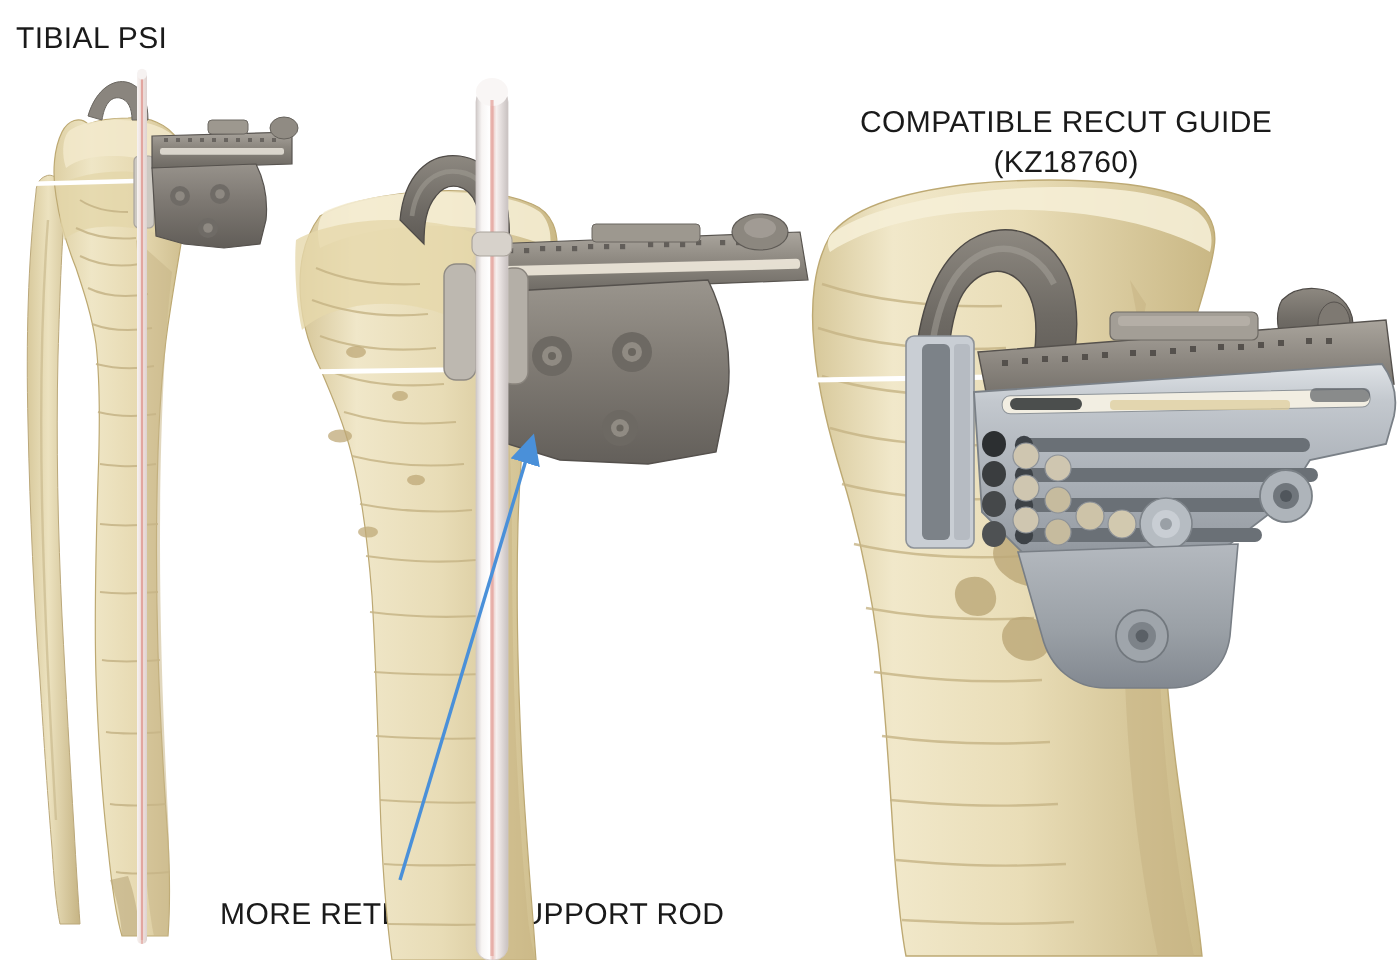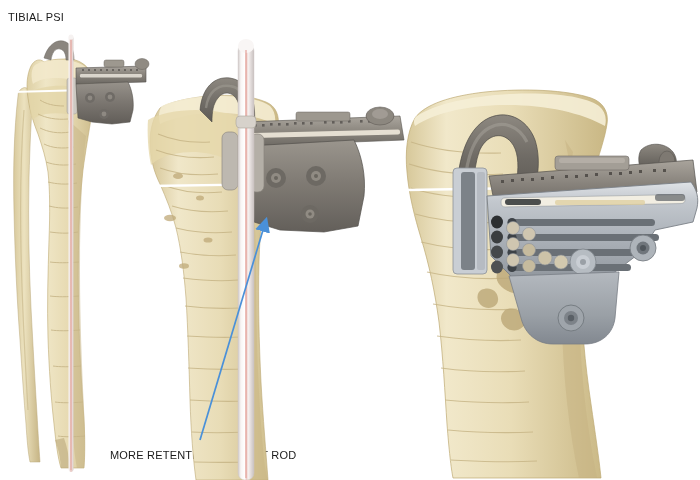--- a/index.html
+++ b/index.html
@@ -15,21 +15,21 @@
     background: #ffffff;
     overflow: hidden;
     font-family: "Liberation Sans", sans-serif;
     -webkit-font-smoothing: antialiased;
   }
 
   
   .label {
     position: absolute;
     color: #1a1a1a;
-    font-size: 11px;
+    font-size: 15px;
     letter-spacing: .2px;
     white-space: nowrap;
     line-height: 1.35;
   }
   #title-left   { left: 8px;  top: 10px; }
   #caption-rod  { left: 110px; top: 448px; }
   #title-right  { left: 430px; top: 52px; text-align: center; }
   #title-right .l2 { display: block; text-align: center; }
 
   
@@ -44,20 +44,24 @@
   #panel-mid    { left: 148px; width: 260px; }
   #panel-right  { left: 405px; width: 295px; }
 </style>
 </head>
 <body>
 
 <div id="stage">
 
   <div class="label" id="title-left">TIBIAL PSI</div>
 
+  <div class="label" id="title-right">
+    <span class="l1">COMPATIBLE RECUT GUIDE</span>
+    <span class="l2">(KZ18760)</span>
+  </div>
 
   <div class="label" id="caption-rod">MORE RETENTIVE SUPPORT ROD</div>
 
   <div class="panel" id="panel-left">
     <svg class="sv" style="left:0;top:0;" width="150" height="480" viewBox="0 0 150 480">
       <defs>
         <linearGradient id="boneGradL" x1="0" y1="0" x2="1" y2="0">
           <stop offset="0%" stop-color="#ded0a4"></stop>
           <stop offset="28%" stop-color="#efe6c6"></stop>
           <stop offset="62%" stop-color="#e7dab2"></stop>

